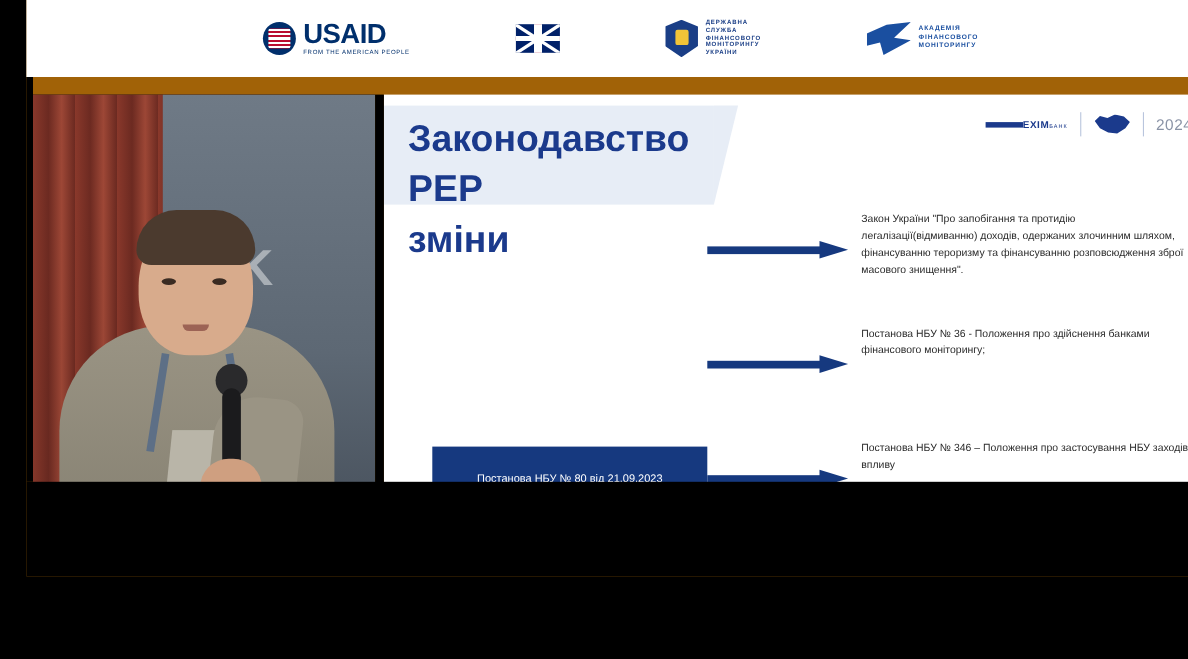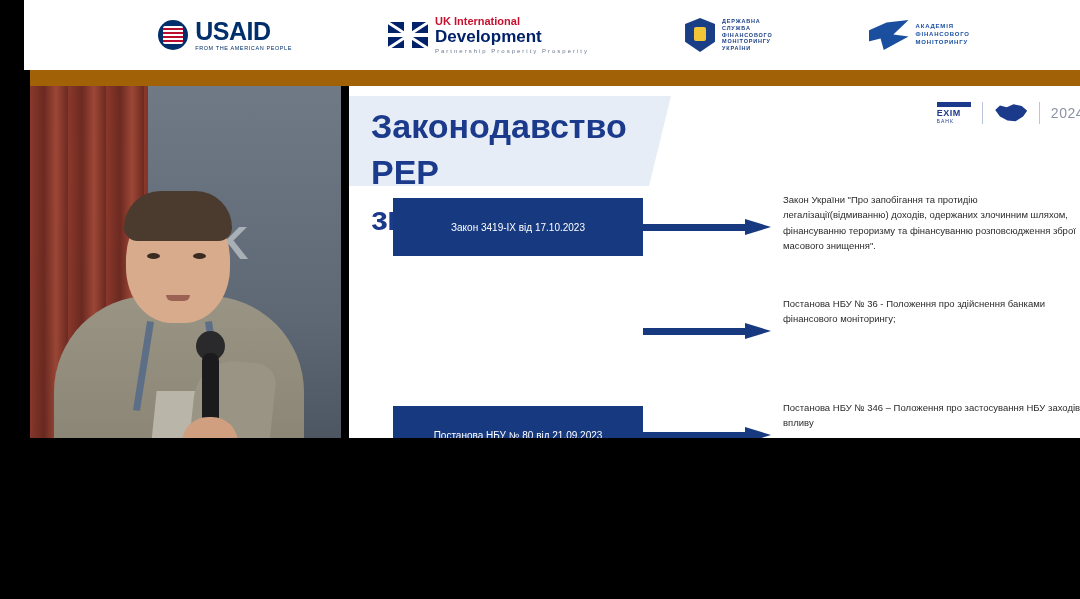--- a/index.html
+++ b/index.html
@@ -284,22 +284,22 @@
   }
   .slide-brandbar {
     position: absolute;
     right: 14px; top: 16px;
     display: flex;
     align-items: center;
     gap: 11px;
   }
   .brand-exim {
     display: flex;
-    flex-direction: column;
-    align-items: flex-start;
+    flex-direction: row;
+    align-items: flex-end;
     line-height: 1;
   }
   .brand-exim .bar {
     width: 34px; height: 5px;
     background: #1b3a8c;
     margin-bottom: 2px;
   }
   .brand-exim .word {
     font-size: 9px;
     font-weight: bold;
@@ -418,25 +418,20 @@
     <div class="logo">
       <div class="usaid-mark"></div>
       <div class="usaid-text">
         <div class="usaid-word">USAID</div>
         <div class="usaid-sub">FROM THE AMERICAN PEOPLE</div>
       </div>
     </div>
 
     <div class="logo">
       <div class="uk-flag"></div>
-      <div class="uk-text">
-        <div class="uk-line1">UK International</div>
-        <div class="uk-line2">Development</div>
-        <div class="uk-line3">Partnership    Prosperity    Prosperity</div>
-      </div>
     </div>
 
     <div class="logo">
       <div class="ssu-mark"></div>
       <div class="ssu-text">
         <div>ДЕРЖАВНА</div>
         <div>СЛУЖБА</div>
         <div>ФІНАНСОВОГО</div>
         <div>МОНІТОРИНГУ</div>
         <div>УКРАЇНИ</div>
@@ -491,23 +486,20 @@
       </div>
       <div class="brand-sep"></div>
       <div class="brand-map"></div>
       <div class="brand-sep"></div>
       <div class="brand-year">2024</div>
     </div>
 
     <div class="rows">
 
       <div class="row">
-        <div class="row-box">
-          <span>Закон 3419-IX від 17.10.2023</span>
-        </div>
         <div class="arrow">
           <div class="shaft"></div>
           <div class="head"></div>
         </div>
         <div class="row-text">Закон України "Про запобігання та протидію легалізації(відмиванню) доходів, одержаних злочинним шляхом, фінансуванню тероризму та фінансуванню розповсюдження зброї масового знищення".</div>
       </div>
 
       <div class="row">
         <div class="arrow">
           <div class="shaft"></div>

